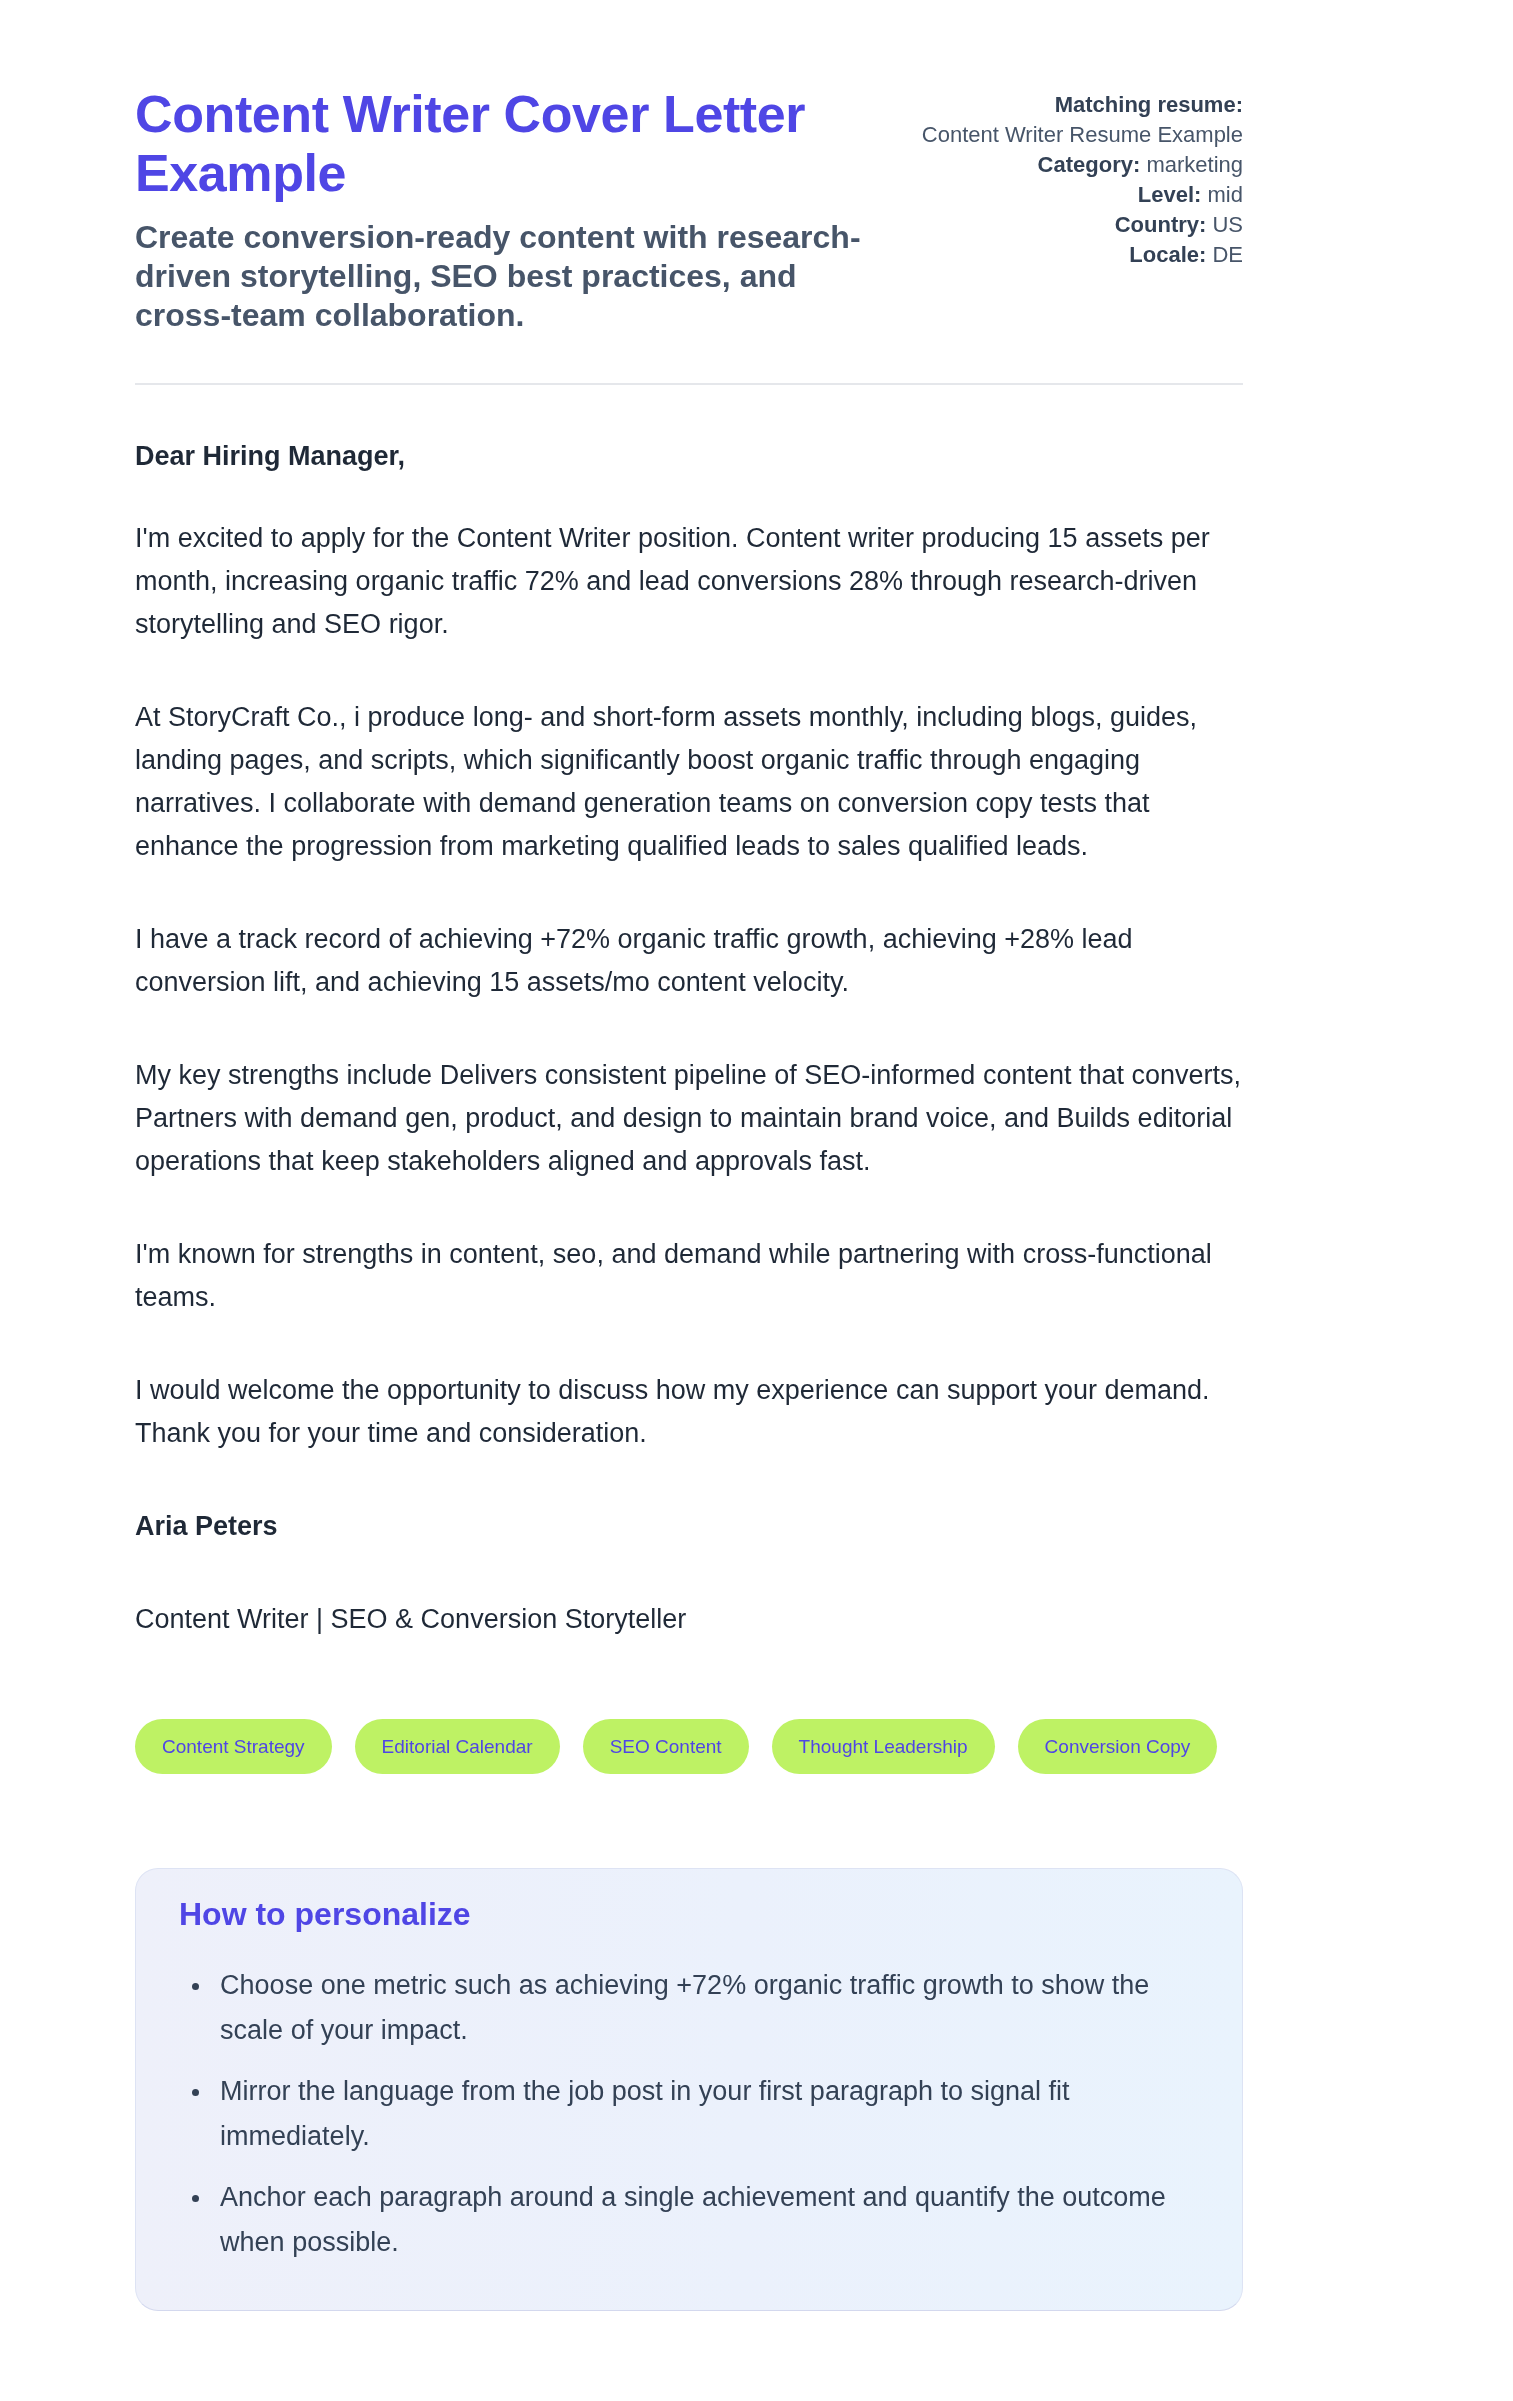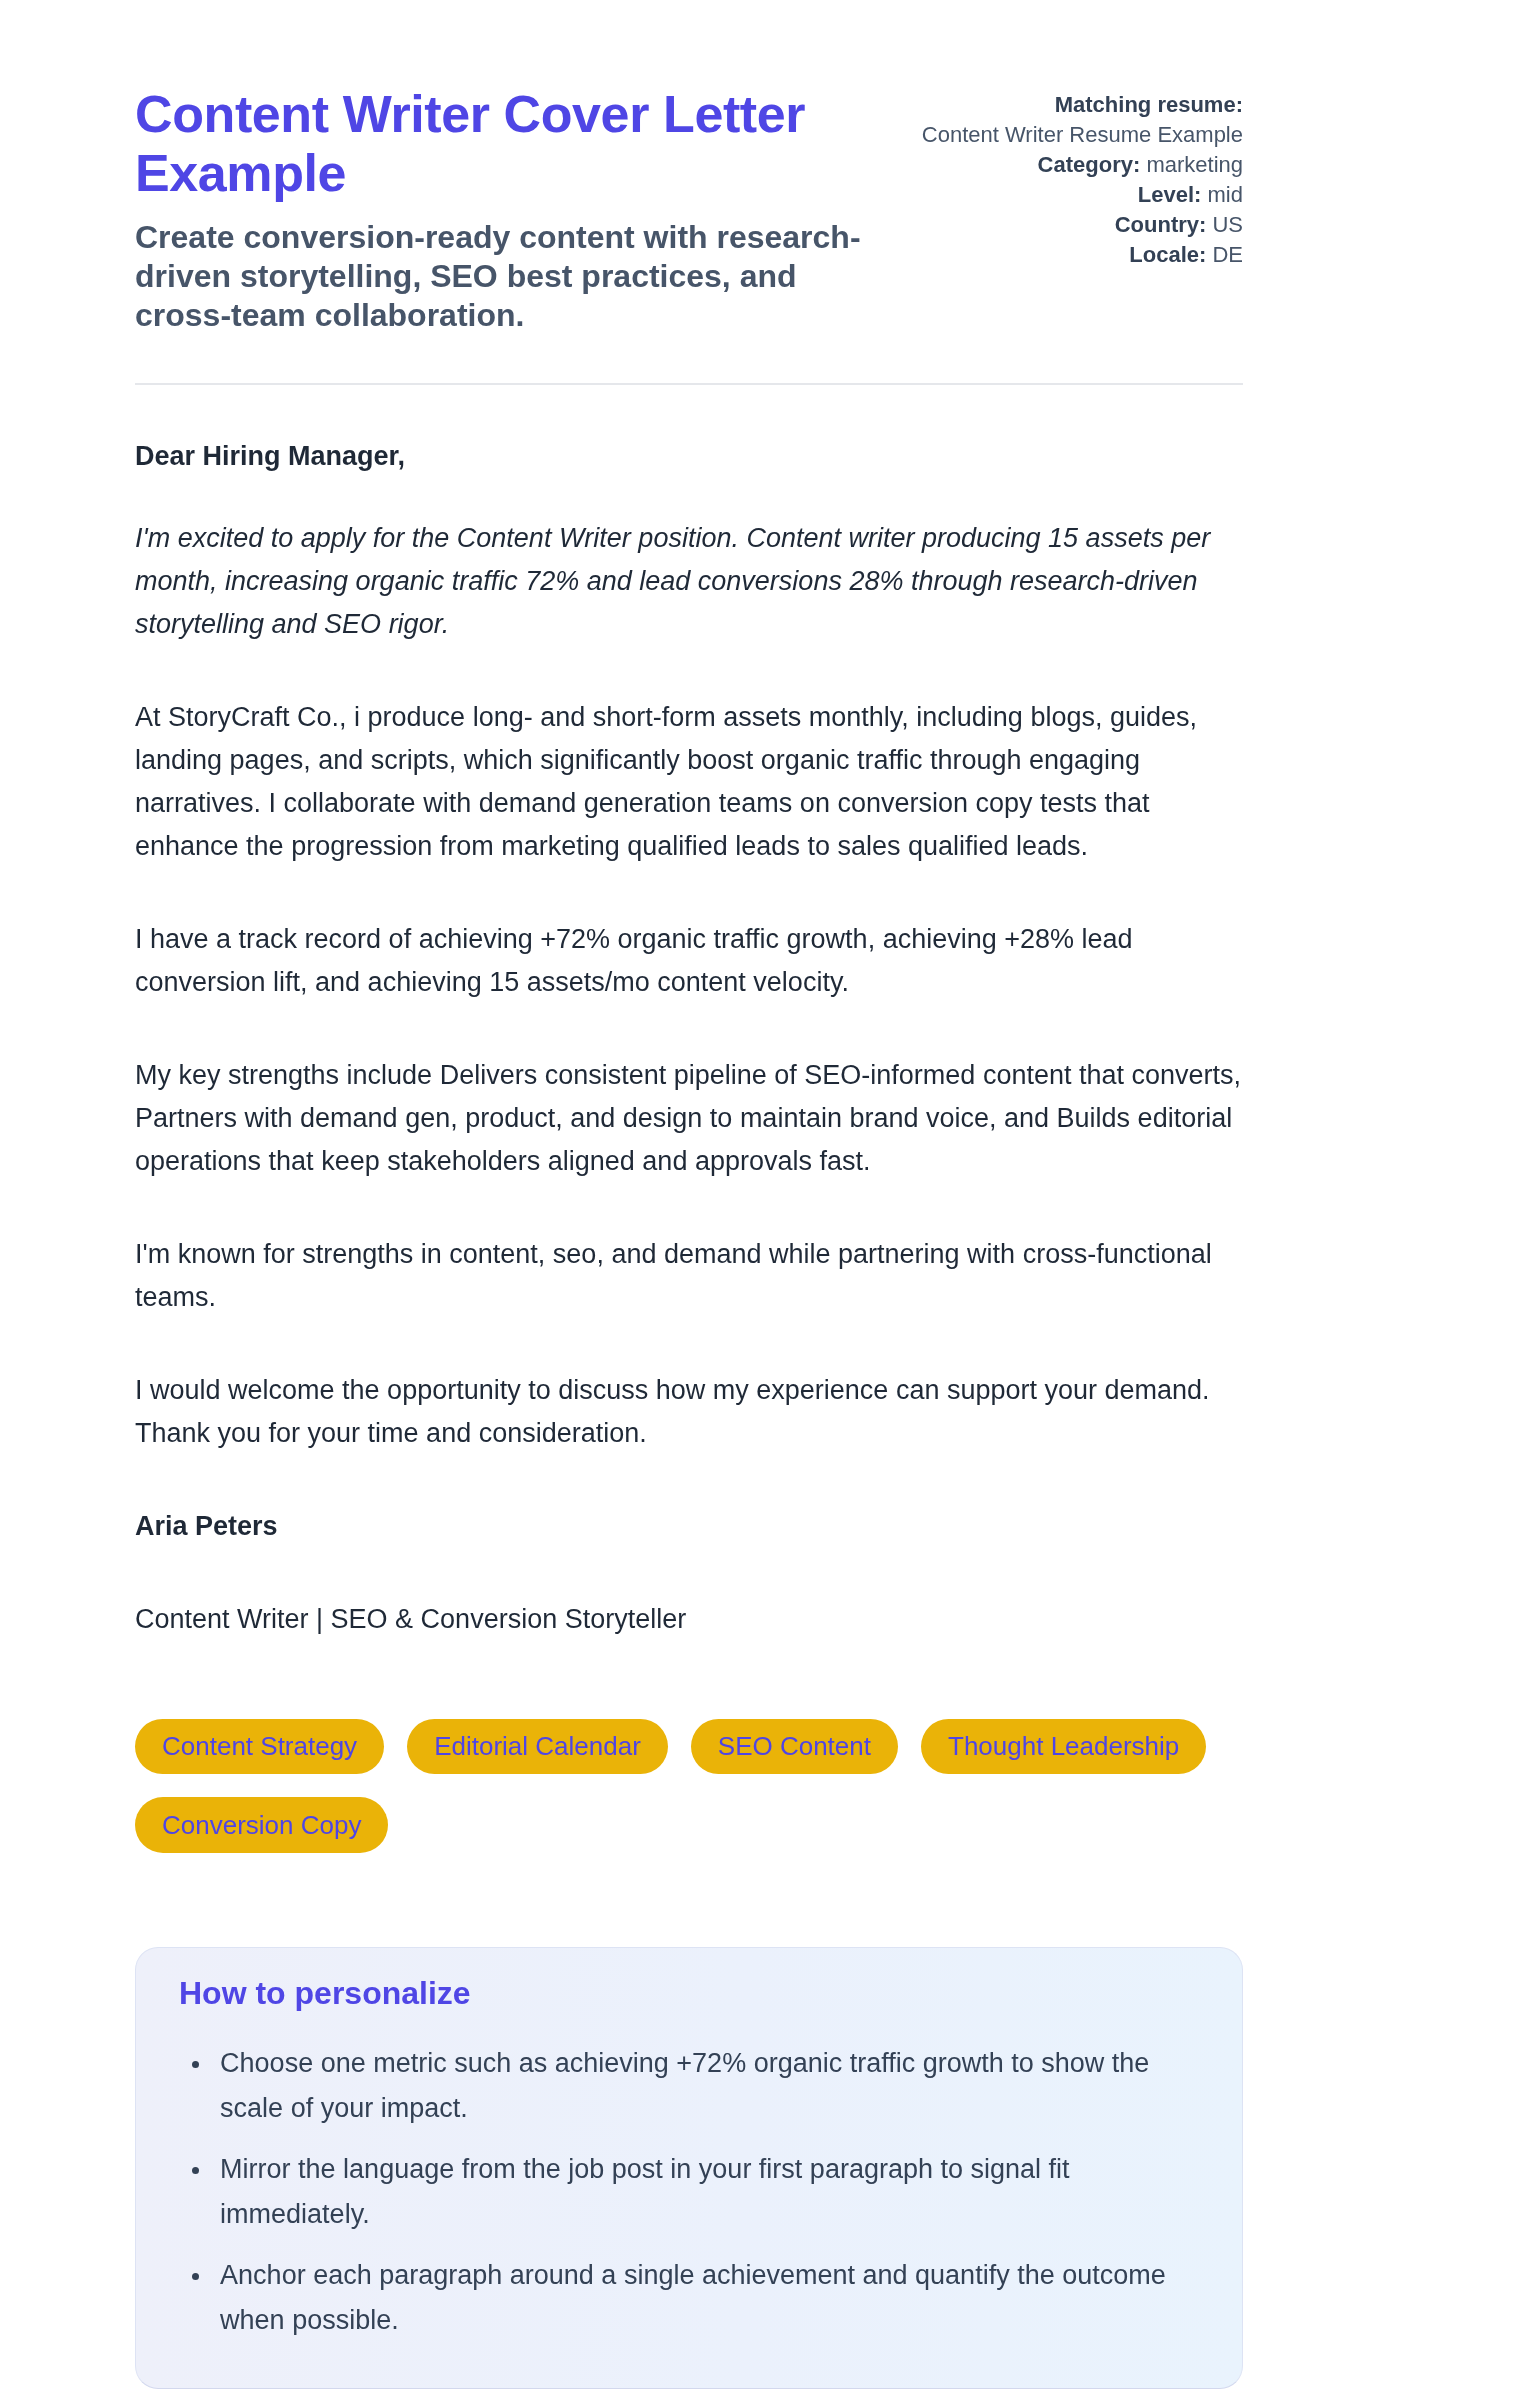--- a/index.html
+++ b/index.html
@@ -71,21 +71,21 @@
     font-weight: 700;
     color: #4f46e5;
   }
   .letter p {
     margin: 50px 0 0 0;
     font-size: 27px;
     line-height: 43px;
     color: #1f2937;
     max-width: 1243px;
   }
-  .letter p.first { margin-top: 39px; font-style: italic; }
+  .letter p.first { margin-top: 39px; }
 
   .signature-name {
     margin: 82px 0 0 0;
     font-size: 28px;
     line-height: 34px;
     font-weight: 700;
     color: #111827;
   }
   .signature-role {
     margin: 25px 0 0 0;
@@ -97,23 +97,23 @@
 
   
   .tags {
     margin: 78px 0 0 0;
     display: flex;
     flex-wrap: wrap;
     gap: 23px;
   }
   .tag {
     display: inline-block;
-    background: #eab308;
-    color: #4f46e5;
-    font-size: 26px;
+    background: #bef264;
+    color: #4f46e5;
+    font-size: 19px;
     line-height: 27px;
     padding: 14.2px 27px;
     border-radius: 889px;
     white-space: nowrap;
     cursor: default;
   }
 
   
   .tipbox {
     margin: 94px 0 0 0;

